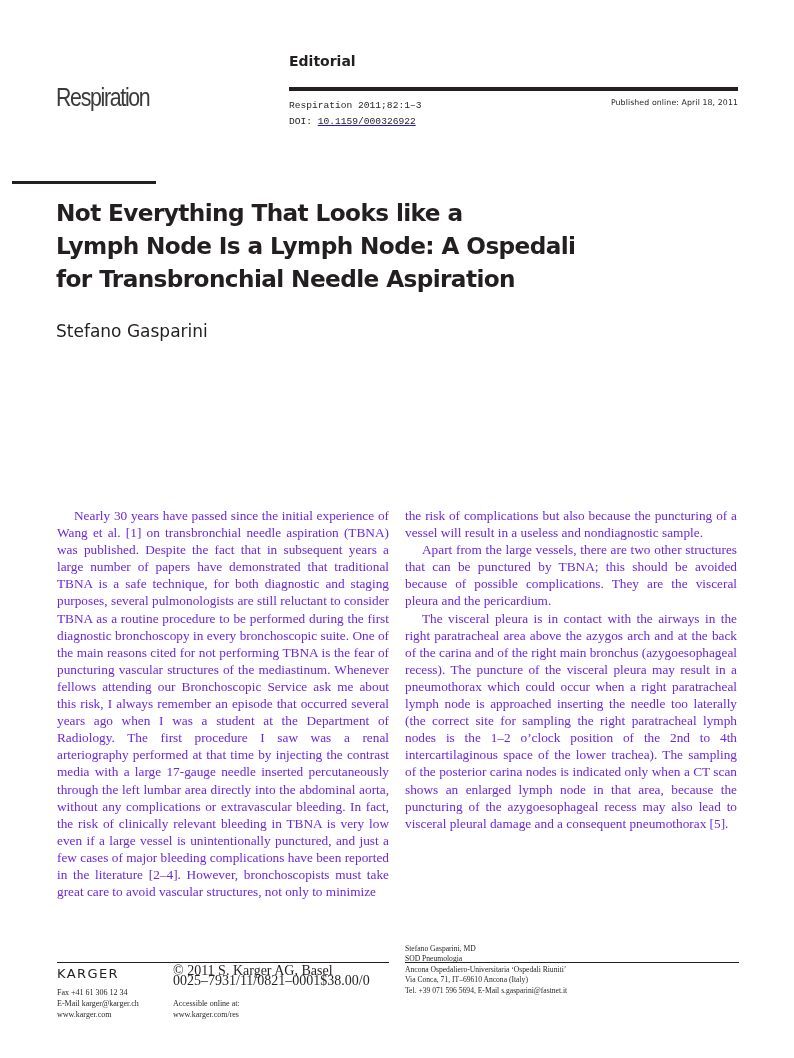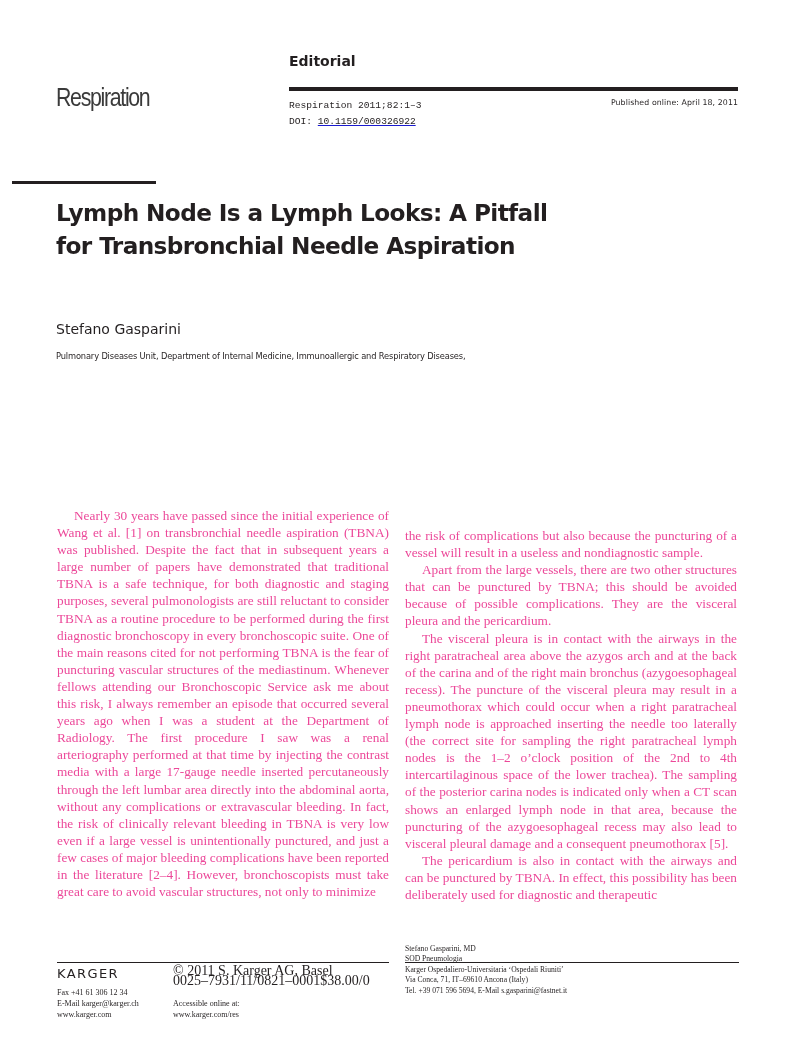--- a/index.html
+++ b/index.html
@@ -16,29 +16,29 @@
     #citation { left: 289px; top: 98px; font-family: Liberation Mono, monospace; font-size: 9.6px; line-height: 16px; color: #231f20; }
     #citation .doi-link { color: #231f20; text-decoration: underline; text-decoration-color: #1a1ad0; }
 
     #published { right: 56px; top: 98px; font-family: "DejaVu Sans", sans-serif; font-size: 7.8px; color: #231f20; letter-spacing: 0.1px; }
 
     #title-rule { left: 12px; top: 181px; width: 144px; height: 3px; background: #231f20; }
 
     #title { left: 56px; top: 196px; width: 560px; font-family: "DejaVu Sans", sans-serif; font-weight: bold; font-size: 23.2px; line-height: 33px; letter-spacing: -0.6px; color: #231f20; }
     #title div { white-space: nowrap; }
 
-    #author { left: 56px; top: 321px; font-family: "DejaVu Sans", sans-serif; font-size: 14px; color: #231f20; }
+    #author { left: 56px; top: 321px; font-family: "DejaVu Sans", sans-serif; font-size: 17px; color: #231f20; }
 
     #affiliation { left: 56px; top: 348px; width: 540px; font-family: "DejaVu Sans", sans-serif; font-size: 8.3px; line-height: 16px; color: #231f20; letter-spacing: -0.15px; }
 
-    .col { top: 507px; width: 332px; font-family: "Liberation Serif", "DejaVu Serif", serif; font-size: 13.3px; line-height: 17.1px; color: #ec4899; text-align: justify; hyphens: manual; }
+    .col { top: 507px; width: 332px; font-family: "Liberation Serif", "DejaVu Serif", serif; font-size: 13.3px; line-height: 17.1px; color: #6d28d9; text-align: justify; hyphens: manual; }
     #col-left { left: 57px; }
     #col-right { left: 405px; }
     .col p { margin: 0; text-indent: 17px; }
-    .col p.noindent { text-indent: 0; margin-top: 20px; }
+    .col p.noindent { text-indent: 0; }
 
     #footer-rule-left { left: 57px; top: 962px; width: 332px; height: 1px; background: #231f20; }
     #footer-rule-right { left: 405px; top: 962px; width: 334px; height: 1px; background: #231f20; }
 
     #publisher-name { left: 57px; top: 966px; font-family: "DejaVu Sans", sans-serif; font-size: 13px; letter-spacing: 1.4px; color: #231f20; }
     #publisher-contact { left: 57px; top: 987px; font-family: "Liberation Serif", serif; font-size: 8px; line-height: 11.2px; color: #231f20; }
     #copyright-block { left: 173px; top: 966px; font-family: "Liberation Serif", serif; font-size: 14px; line-height: 10.4px; color: #231f20; }
     #access-block { left: 173px; top: 998px; font-family: "Liberation Serif", serif; font-size: 8px; line-height: 11.2px; color: #231f20; }
     #correspondence { left: 405px; top: 944px; font-family: "Liberation Serif", serif; font-size: 7.6px; line-height: 10.4px; color: #231f20; }
     .line { display: block; white-space: nowrap; }
@@ -50,36 +50,35 @@
 <div id="section-label" class="abs">Editorial</div>
 <div id="header-rule" class="abs"></div>
 <div id="citation" class="abs">
   <div>Respiration 2011;82:1–3</div>
   <div><span>DOI: </span><a class="doi-link">10.1159/000326922</a></div>
 </div>
 <div id="published" class="abs">Published online: April 18, 2011</div>
 
 <div id="title-rule" class="abs"></div>
 <div id="title" class="abs">
-  <div>Lymph Node Is a Lymph Looks: A Pitfall</div>
+  <div>Not Everything That Looks like a</div>
+  <div>Lymph Node Is a Lymph Node: A Ospedali</div>
   <div>for Transbronchial Needle Aspiration</div>
 </div>
 <div id="author" class="abs">Stefano Gasparini</div>
 <div id="affiliation" class="abs">
-  <div>Pulmonary Diseases Unit, Department of Internal Medicine, Immunoallergic and Respiratory Diseases,</div>
 </div>
 
 <div id="col-left" class="abs col">
   <p>Nearly 30 years have passed since the initial experi­ence of Wang et al. [1] on transbronchial needle aspira­tion (TBNA) was published. Despite the fact that in sub­sequent years a large number of papers have demonstrat­ed that traditional TBNA is a safe technique, for both diagnostic and staging purposes, several pulmonologists are still reluctant to consider TBNA as a routine proce­dure to be performed during the first diagnostic bron­choscopy in every bronchoscopic suite. One of the main reasons cited for not performing TBNA is the fear of puncturing vascular structures of the mediastinum. Whenever fellows attending our Bronchoscopic Service ask me about this risk, I always remember an episode that occurred several years ago when I was a student at the Department of Radiology. The first procedure I saw was a renal arteriography performed at that time by injecting the contrast media with a large 17-gauge needle inserted percutaneously through the left lumbar area directly into the abdominal aorta, without any complications or extra­vascular bleeding. In fact, the risk of clinically relevant bleeding in TBNA is very low even if a large vessel is un­intentionally punctured, and just a few cases of major bleeding complications have been reported in the litera­ture [2–4]. However, bronchoscopists must take great care to avoid vascular structures, not only to minimize</p>
 </div>
 <div id="col-right" class="abs col">
   <p class="noindent">the risk of complications but also because the punctur­ing of a vessel will result in a useless and nondiagnostic sample.</p>
   <p>Apart from the large vessels, there are two other struc­tures that can be punctured by TBNA; this should be avoided because of possible complications. They are the visceral pleura and the pericardium.</p>
   <p>The visceral pleura is in contact with the airways in the right paratracheal area above the azygos arch and at the back of the carina and of the right main bronchus (azygoesophageal recess). The puncture of the visceral pleura may result in a pneumothorax which could oc­cur when a right paratracheal lymph node is approached inserting the needle too laterally (the correct site for sampling the right paratracheal lymph nodes is the 1–2 o’clock position of the 2nd to 4th intercartilaginous space of the lower trachea). The sampling of the posterior ca­rina nodes is indicated only when a CT scan shows an enlarged lymph node in that area, because the punctur­ing of the azygoesophageal recess may also lead to vis­ceral pleural damage and a consequent pneumothorax [5].</p>
-  <p>The pericardium is also in contact with the airways and can be punctured by TBNA. In effect, this possibility has been deliberately used for diagnostic and therapeutic</p>
 </div>
 
 <div id="footer-rule-left" class="abs"></div>
 <div id="footer-rule-right" class="abs"></div>
 
 <div id="publisher-name" class="abs">KARGER</div>
 <div id="publisher-contact" class="abs">
   <span class="line">Fax +41 61 306 12 34</span>
   <span class="line">E-Mail karger@karger.ch</span>
   <span class="line">www.karger.com</span>
@@ -88,16 +87,16 @@
   <span class="line">© 2011 S. Karger AG, Basel</span>
   <span class="line">0025–7931/11/0821–0001$38.00/0</span>
 </div>
 <div id="access-block" class="abs">
   <span class="line">Accessible online at:</span>
   <span class="line">www.karger.com/res</span>
 </div>
 <div id="correspondence" class="abs">
   <span class="line">Stefano Gasparini, MD</span>
   <span class="line">SOD Pneumologia</span>
-  <span class="line">Karger Ospedaliero-Universitaria ‘Ospedali Riuniti’</span>
+  <span class="line">Ancona Ospedaliero-Universitaria ‘Ospedali Riuniti’</span>
   <span class="line">Via Conca, 71, IT–69610 Ancona (Italy)</span>
   <span class="line">Tel. +39 071 596 5694, E-Mail s.gasparini@fastnet.it</span>
 </div>
 
 </body></html>

